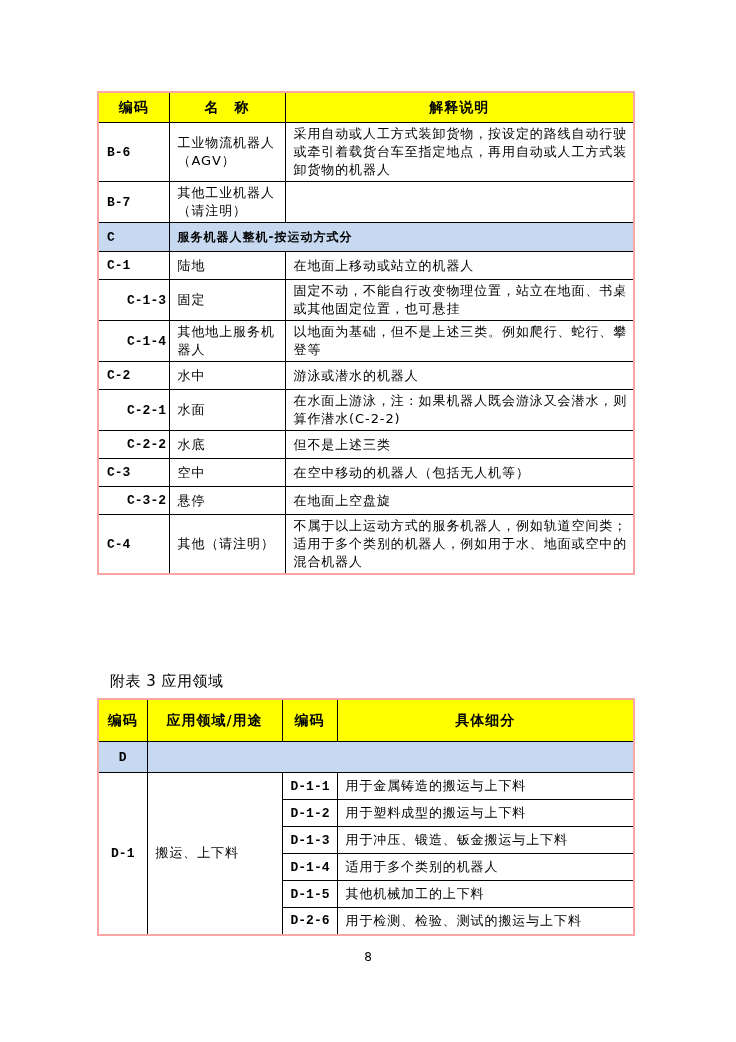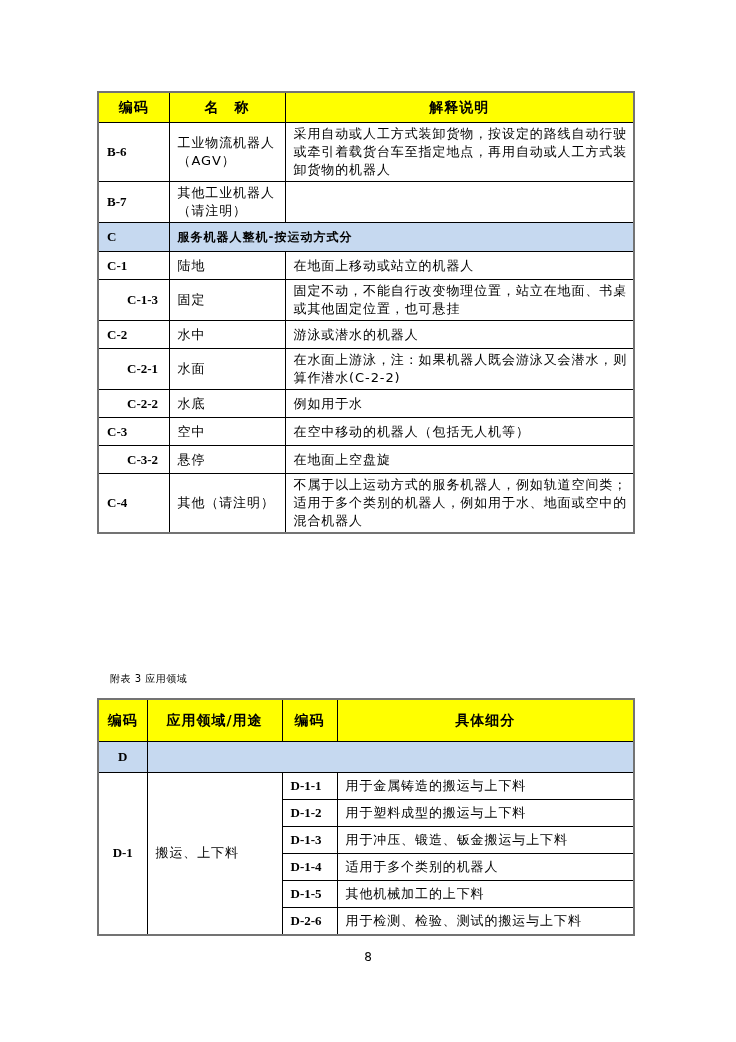--- a/index.html
+++ b/index.html
@@ -13,21 +13,21 @@
     height: 1042px;
     background: #ffffff;
     font-family: "DejaVu Sans", sans-serif;
     color: #000000;
     overflow: hidden;
   }
   table {
     position: absolute;
     border-collapse: collapse;
     table-layout: fixed;
-    border: 2px solid #737373;
+    border: 2px solid #fca5a5;
     padding-left: 28px;
   }
   #table1 { left: 97px; top: 91px; width: 536px; }
   #table2 { left: 97px; top: 698px; width: 536px; }
   th, td {
     border: 1.4px solid #000;
     vertical-align: middle;
     overflow: hidden;
     padding: 0;
   }
@@ -37,21 +37,21 @@
     letter-spacing: 1px;
     text-align: center;
     height: 29px;
   }
   #table2 th { height: 41px; }
   #table1 tr { height: 28px; }
   #table1 tr.section-tr { height: 29px; }
   #table2 tr { height: 27px; }
   #table2 tr.section-tr { height: 31px; }
   td.code {
-    font-family: Liberation Serif, serif;
+    font-family: Liberation Mono, monospace;
     font-weight: bold;
     font-size: 13px;
     padding-left: 8px;
     letter-spacing: 0;
     margin-left: 32px;
   }
   td.code.sub { padding-left: 28px; }
   td.code.centered { padding-left: 0; text-align: center; }
   td.txt {
     font-size: 13px;
@@ -64,21 +64,21 @@
     font-weight: bold;
     letter-spacing: 1px;
     padding-left: 8px;
   }
   .yellow-bg { background: #FFFF00; }
   .blue-bg { background: #C6D9F0; }
   .t2-title {
     position: absolute;
     left: 110px;
     top: 672px;
-    font-size: 10px;
+    font-size: 15px;
     letter-spacing: 0.5px;
   }
   .page-number {
     position: absolute;
     left: 0;
     top: 950px;
     width: 736px;
     text-align: center;
     font-size: 12px;
   }
@@ -120,33 +120,38 @@
           <td class="code">C-1</td>
           <td class="txt">陆地</td>
           <td class="txt">在地面上移动或站立的机器人</td>
         </tr>
         <tr>
           <td class="code sub">C-1-3</td>
           <td class="txt">固定</td>
           <td class="txt">固定不动，不能自行改变物理位置，站立在地面、书桌或其他固定位置，也可悬挂</td>
         </tr>
         <tr>
+          <td class="code sub">C-1-4</td>
+          <td class="txt">其他地上服务机器人</td>
+          <td class="txt">以地面为基础，但不是上述三类。例如爬行、蛇行、攀登等</td>
+        </tr>
+        <tr>
           <td class="code">C-2</td>
           <td class="txt">水中</td>
           <td class="txt">游泳或潜水的机器人</td>
         </tr>
         <tr>
           <td class="code sub">C-2-1</td>
           <td class="txt">水面</td>
           <td class="txt">在水面上游泳，注：如果机器人既会游泳又会潜水，则算作潜水(C-2-2)</td>
         </tr>
         <tr>
           <td class="code sub">C-2-2</td>
           <td class="txt">水底</td>
-          <td class="txt">例如用于水</td>
+          <td class="txt">但不是上述三类</td>
         </tr>
         <tr>
           <td class="code">C-3</td>
           <td class="txt">空中</td>
           <td class="txt">在空中移动的机器人（包括无人机等）</td>
         </tr>
         <tr>
           <td class="code sub">C-3-2</td>
           <td class="txt">悬停</td>
           <td class="txt">在地面上空盘旋</td>

